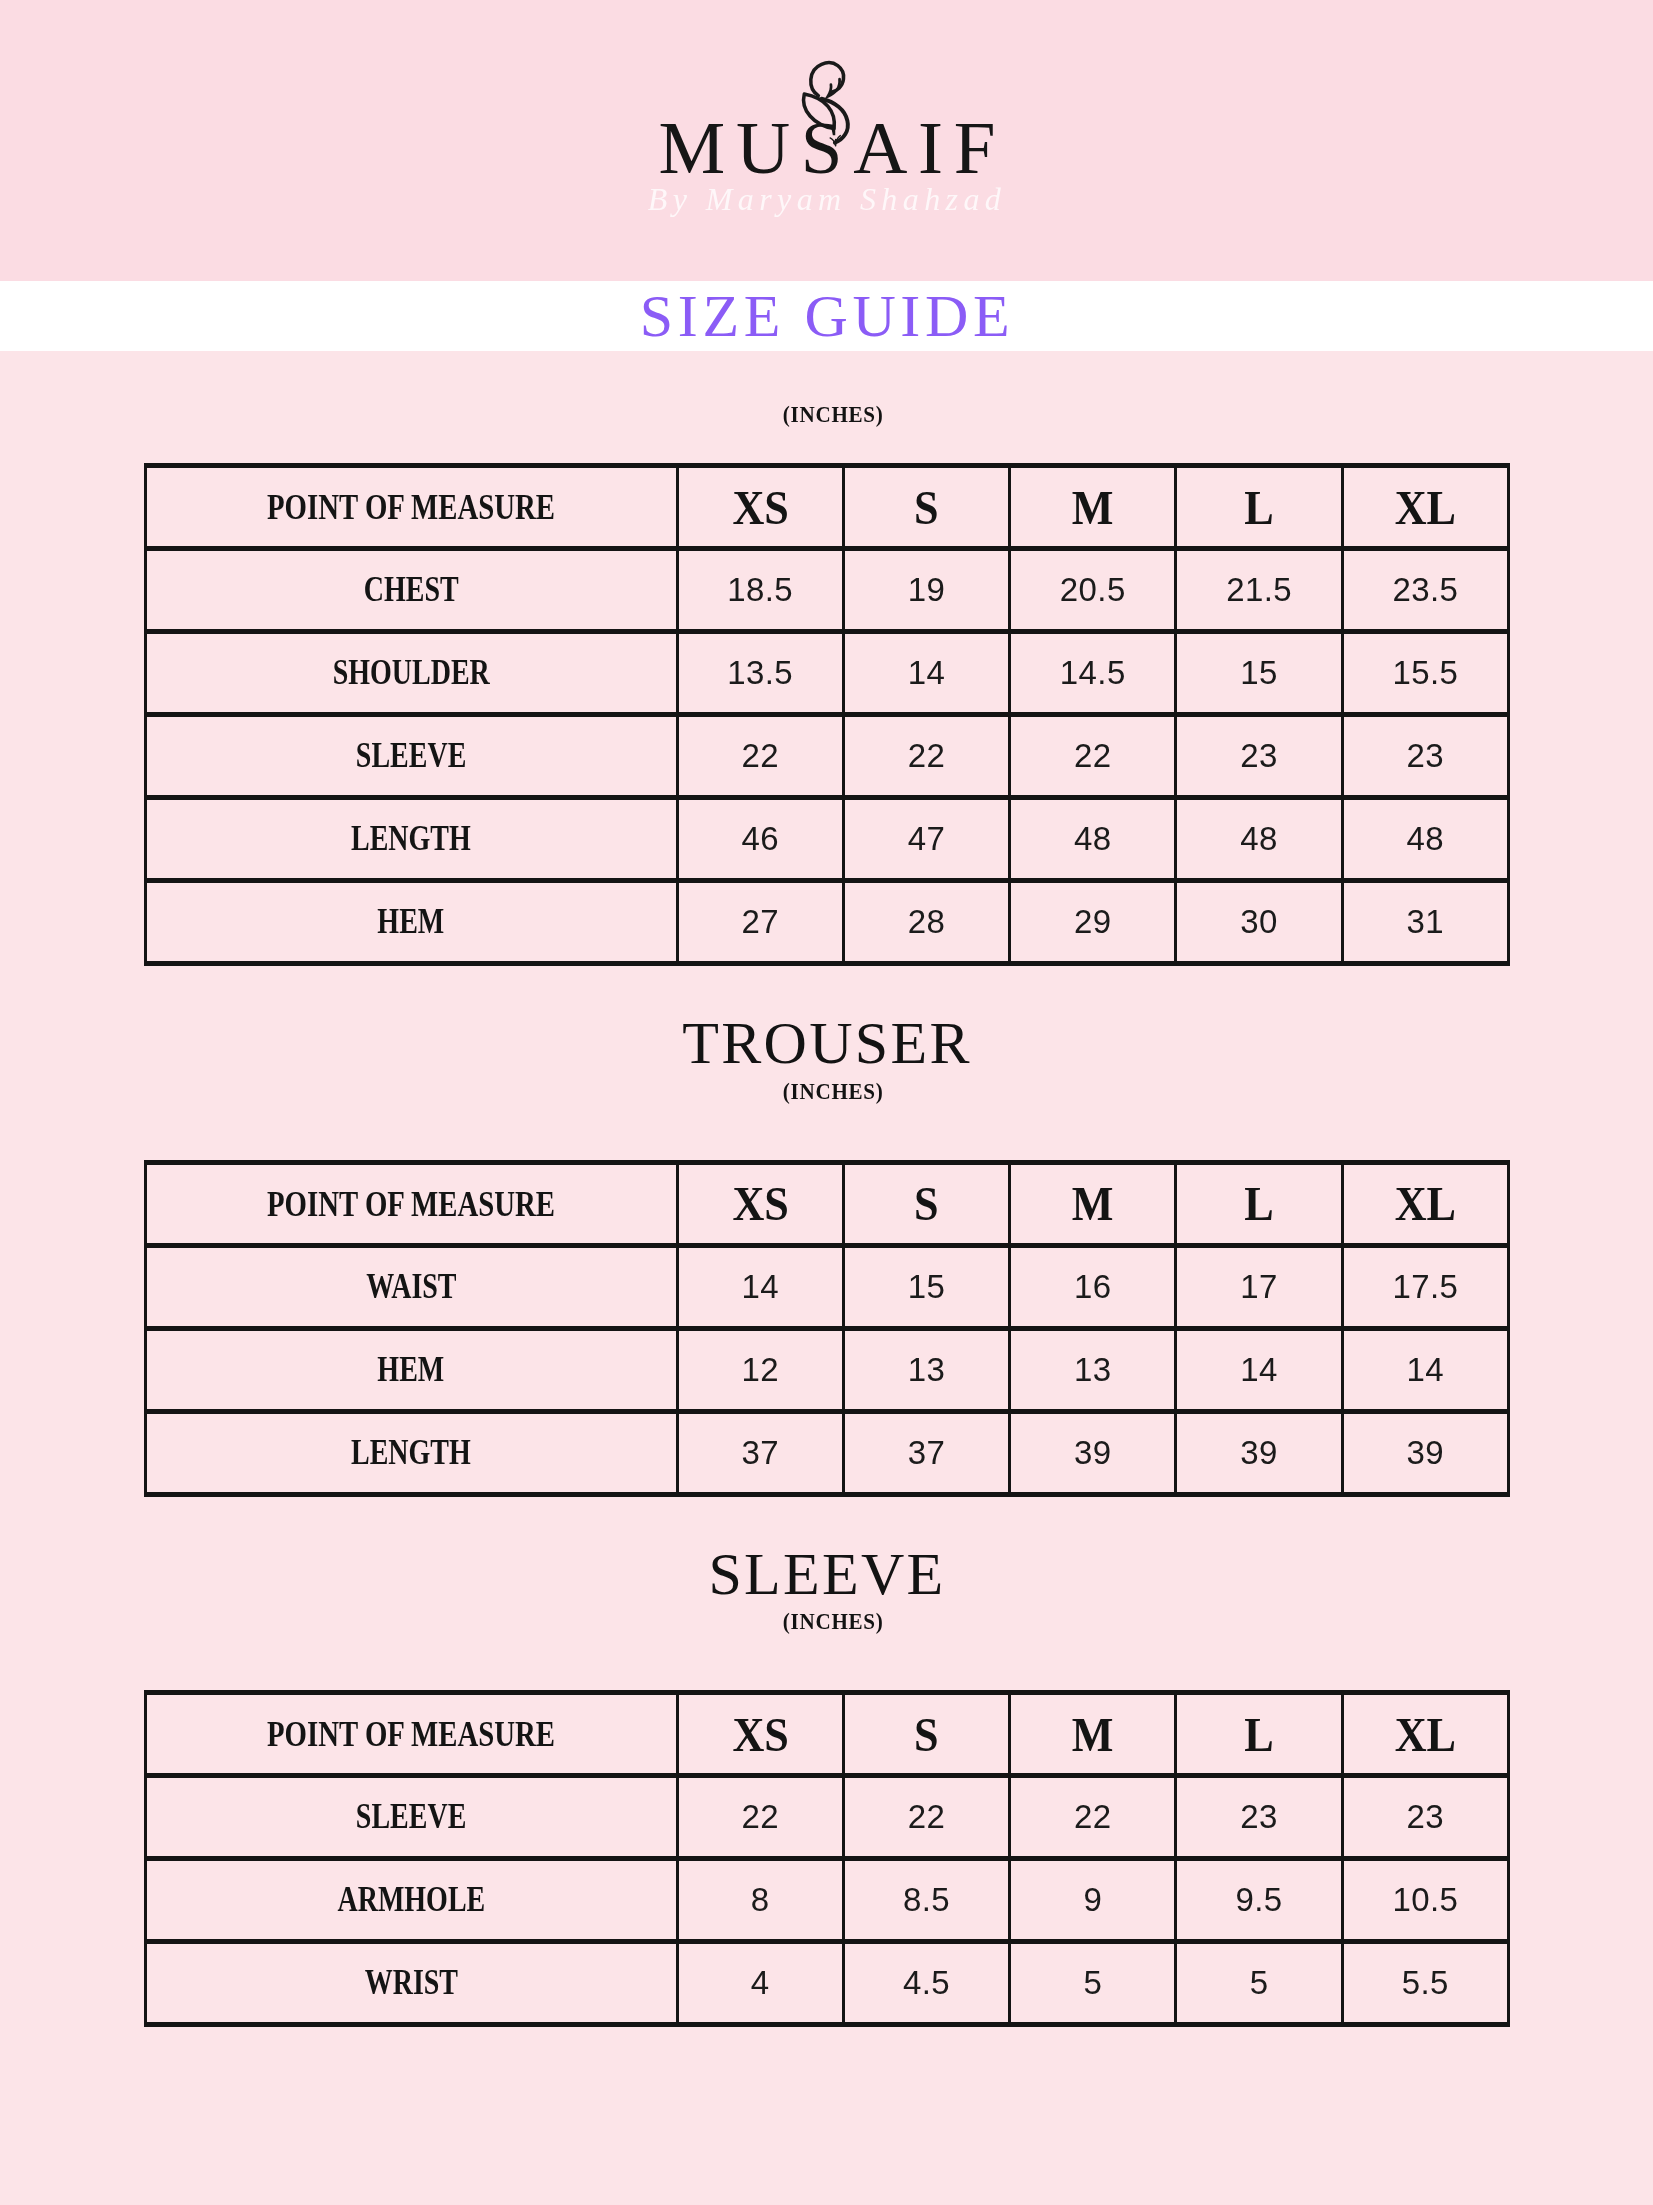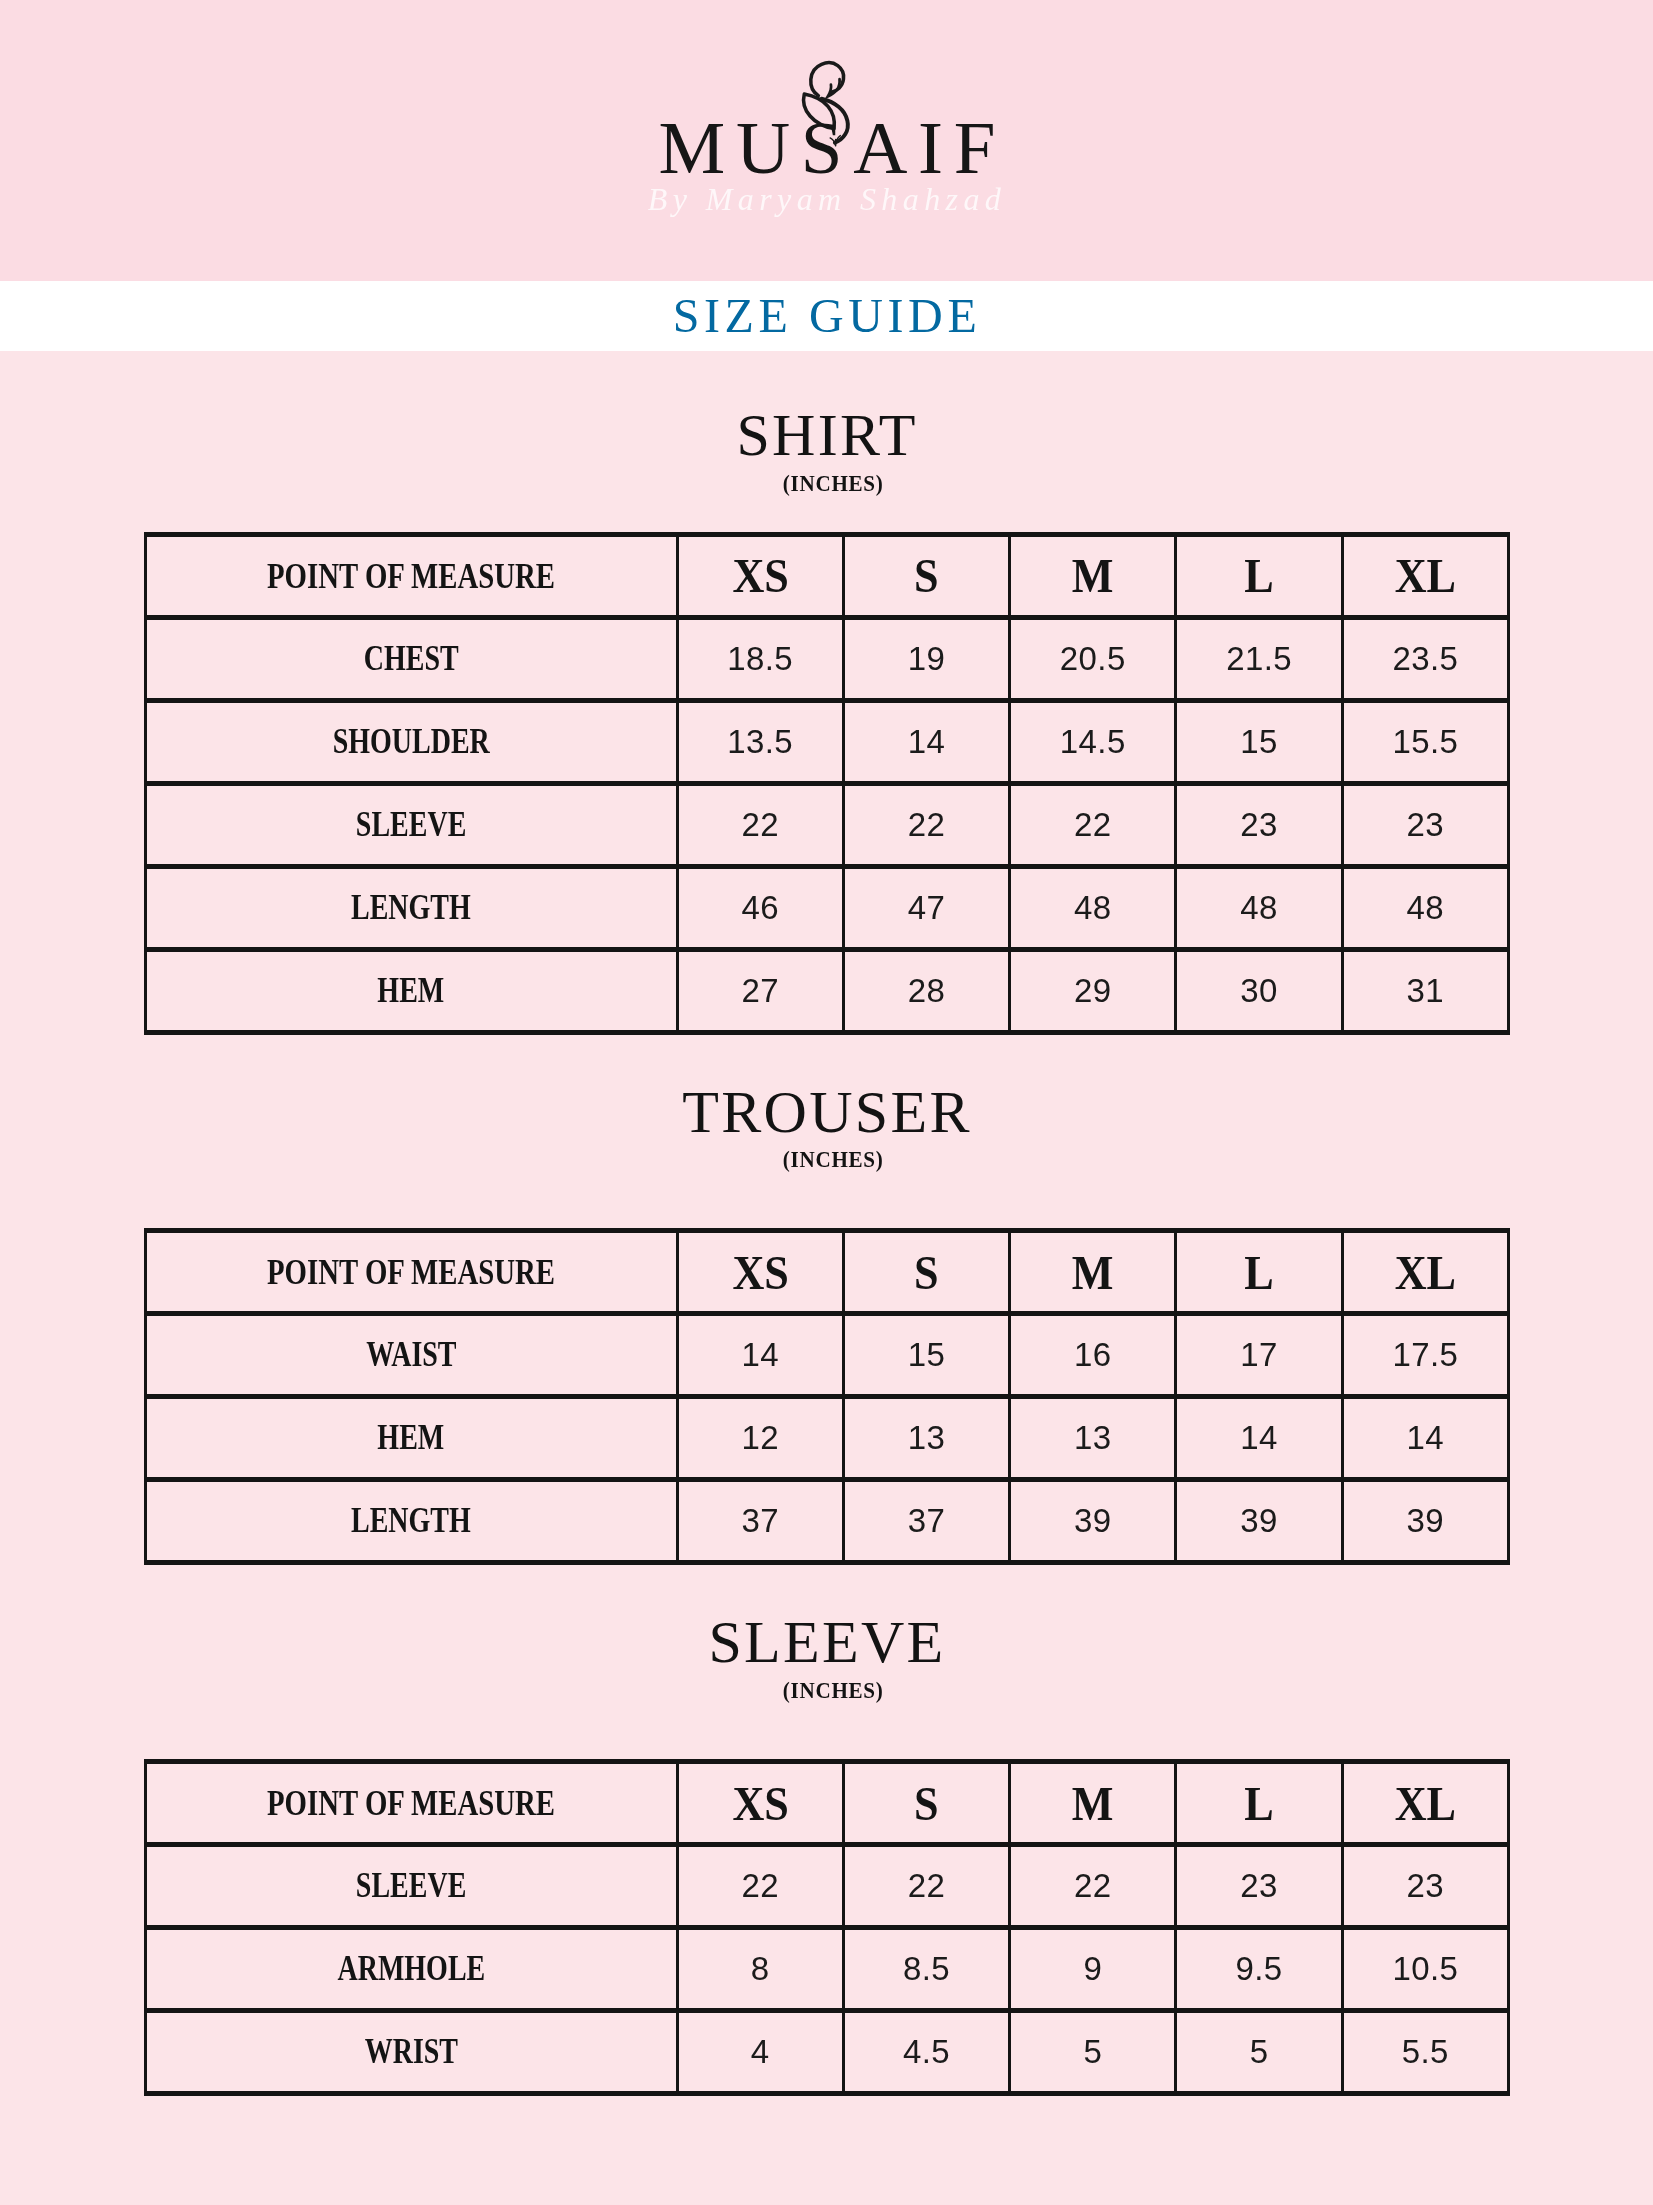--- a/index.html
+++ b/index.html
@@ -68,25 +68,25 @@
   
   .band{
     height:70px;
     background:var(--band-bg);
     display:flex;
     align-items:center;
     justify-content:center;
   }
   .band-title{
     margin:0;
-    font-size:48px;
+    font-size:60px;
     line-height:1;
     font-weight:400;
     letter-spacing:4.6px;
-    color:#0369a1;
+    color:#8b5cf6;
   }
 
   
   main{display:block;}
   .sec{text-align:center;}
   .sec.first{margin-top:51px;}
   .sec.later{margin-top:44px;}
   .sec-title{
     font-size:60px;
     line-height:1.12;
@@ -183,21 +183,20 @@
     <div class="watermark">By Maryam Shahzad</div>
   </header>
 
   <div class="band">
     <h1 class="band-title">SIZE GUIDE</h1>
   </div>
 
   <main>
 
     <section class="sec first">
-      <div class="sec-title">SHIRT</div>
       <div class="sec-unit"><span class="cond">(INCHES)</span></div>
       <table class="size-table">
           <thead>
             <tr>
               <th class="poh"><span class="cond">POINT OF MEASURE</span></th>
               <th class="sz"><span class="cond">XS</span></th>
               <th class="sz"><span class="cond">S</span></th>
               <th class="sz"><span class="cond">M</span></th>
               <th class="sz"><span class="cond">L</span></th>
               <th class="sz"><span class="cond">XL</span></th>

